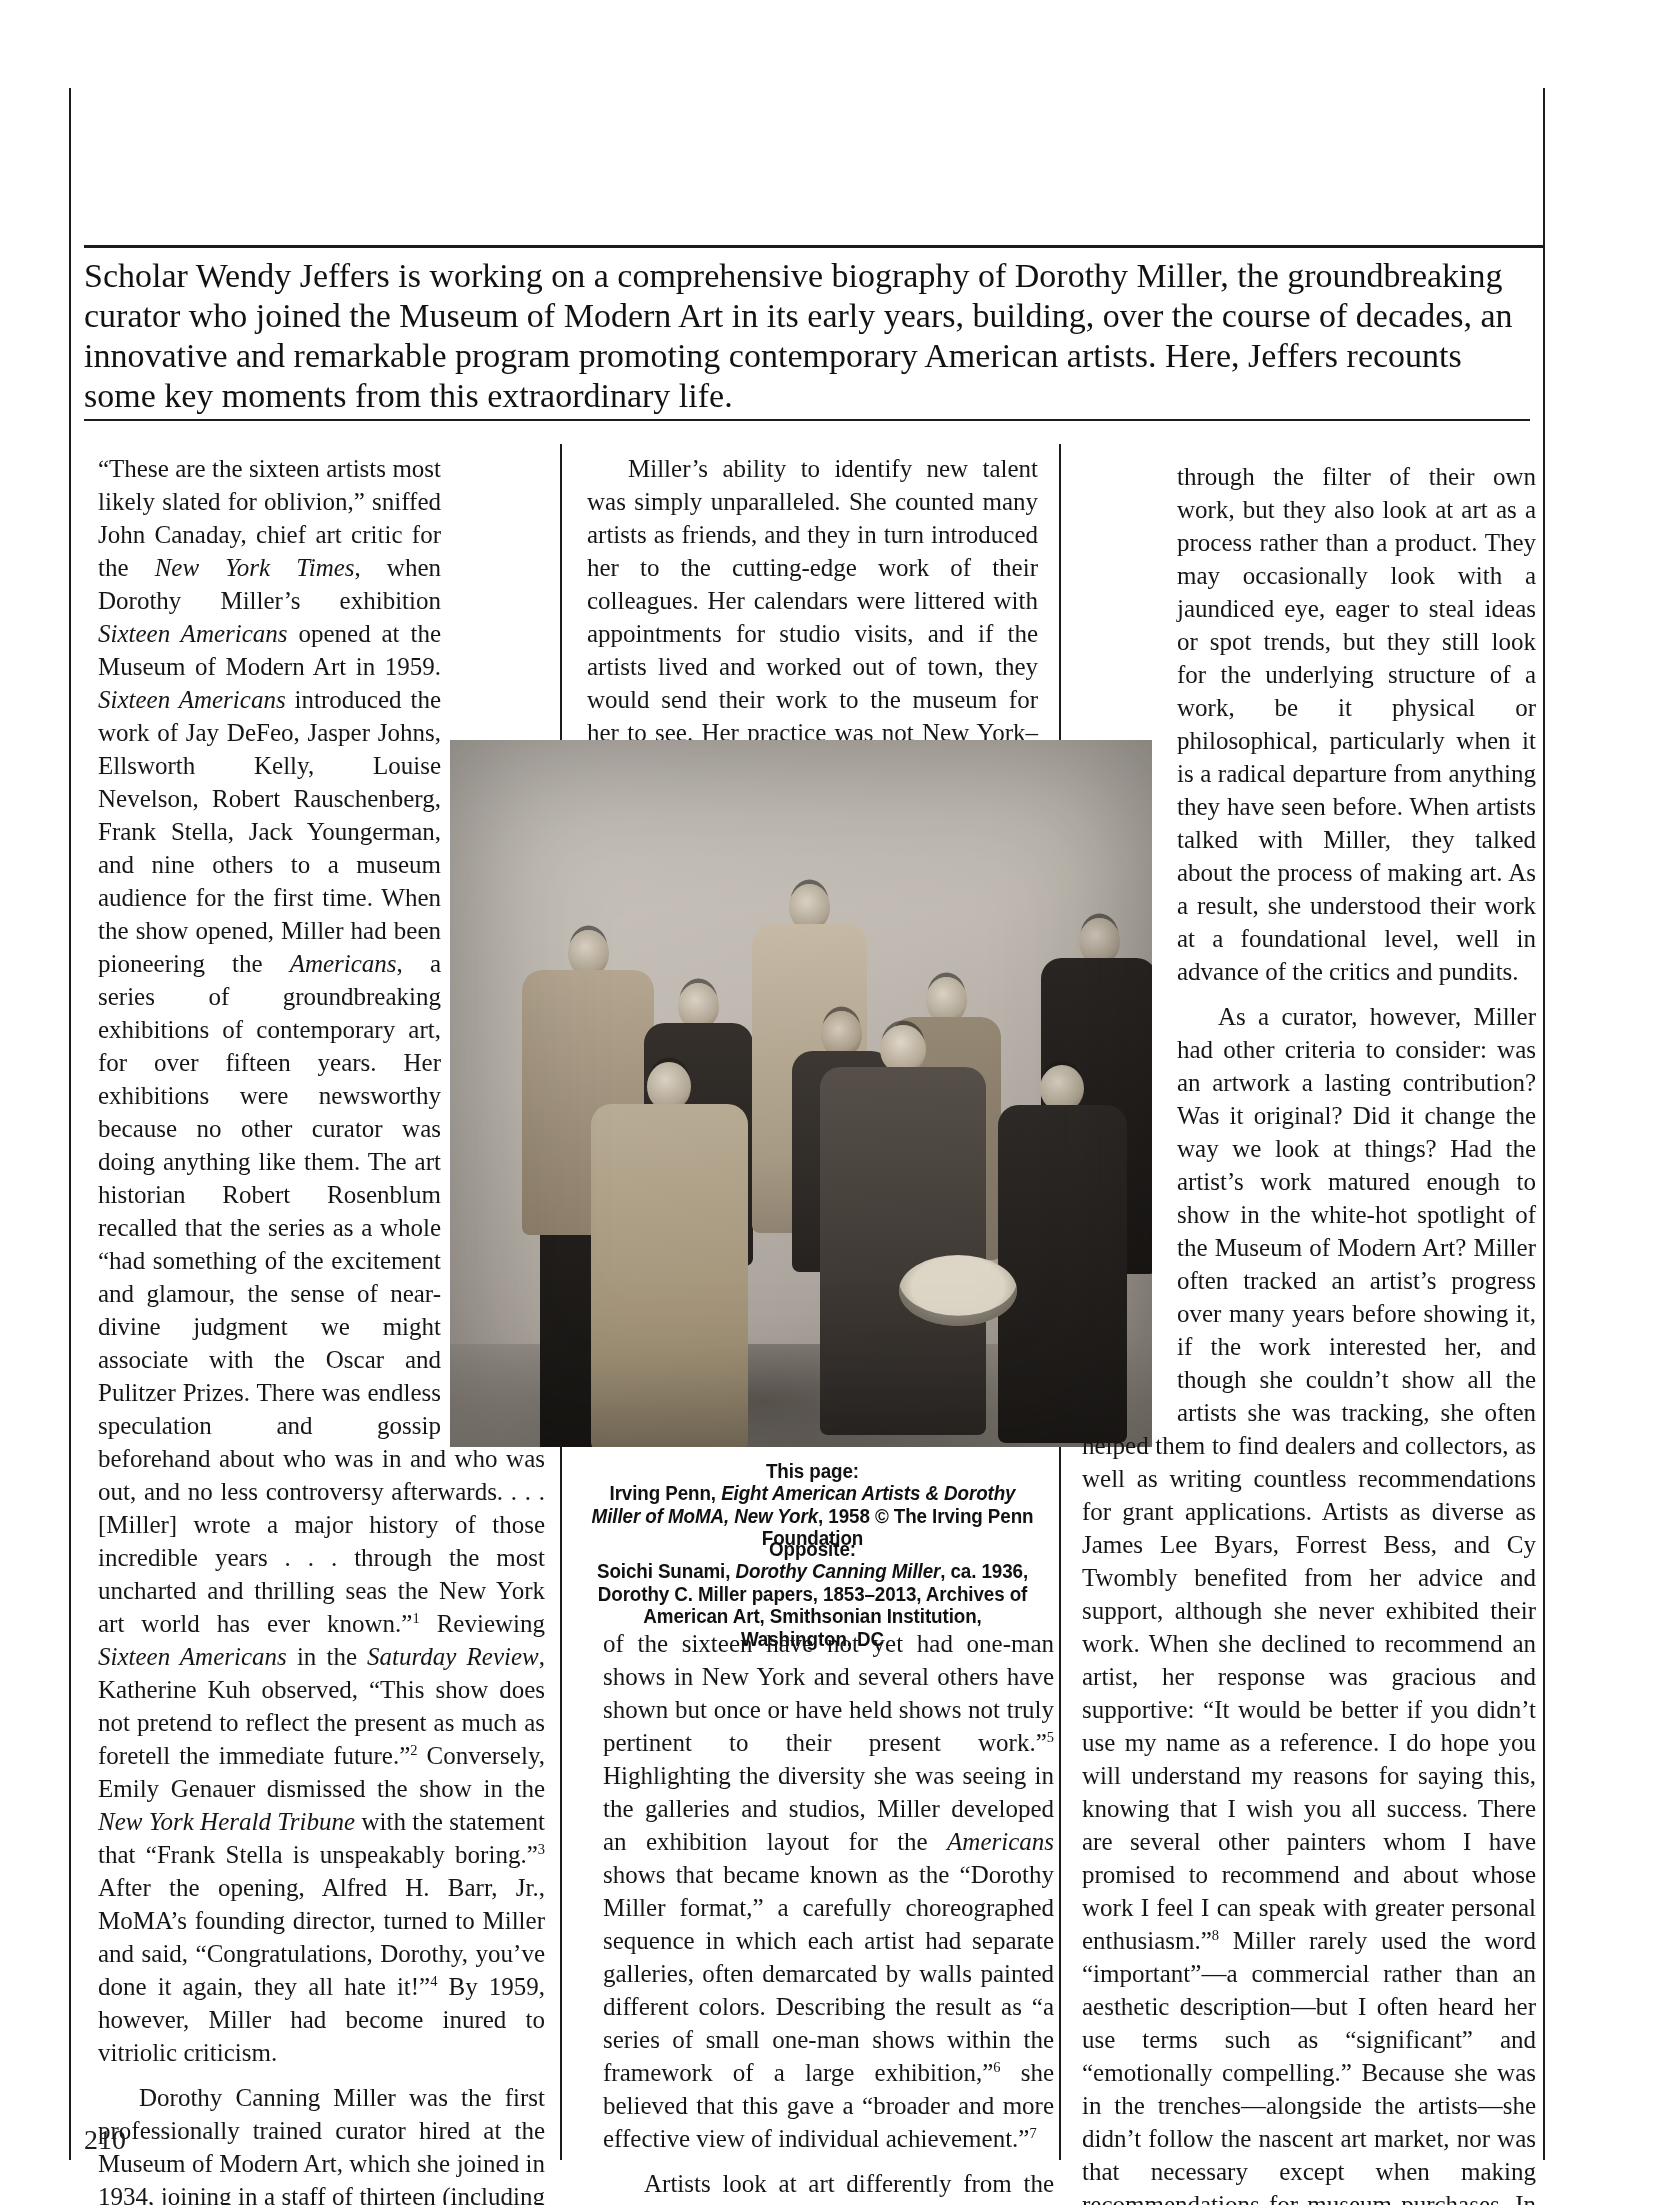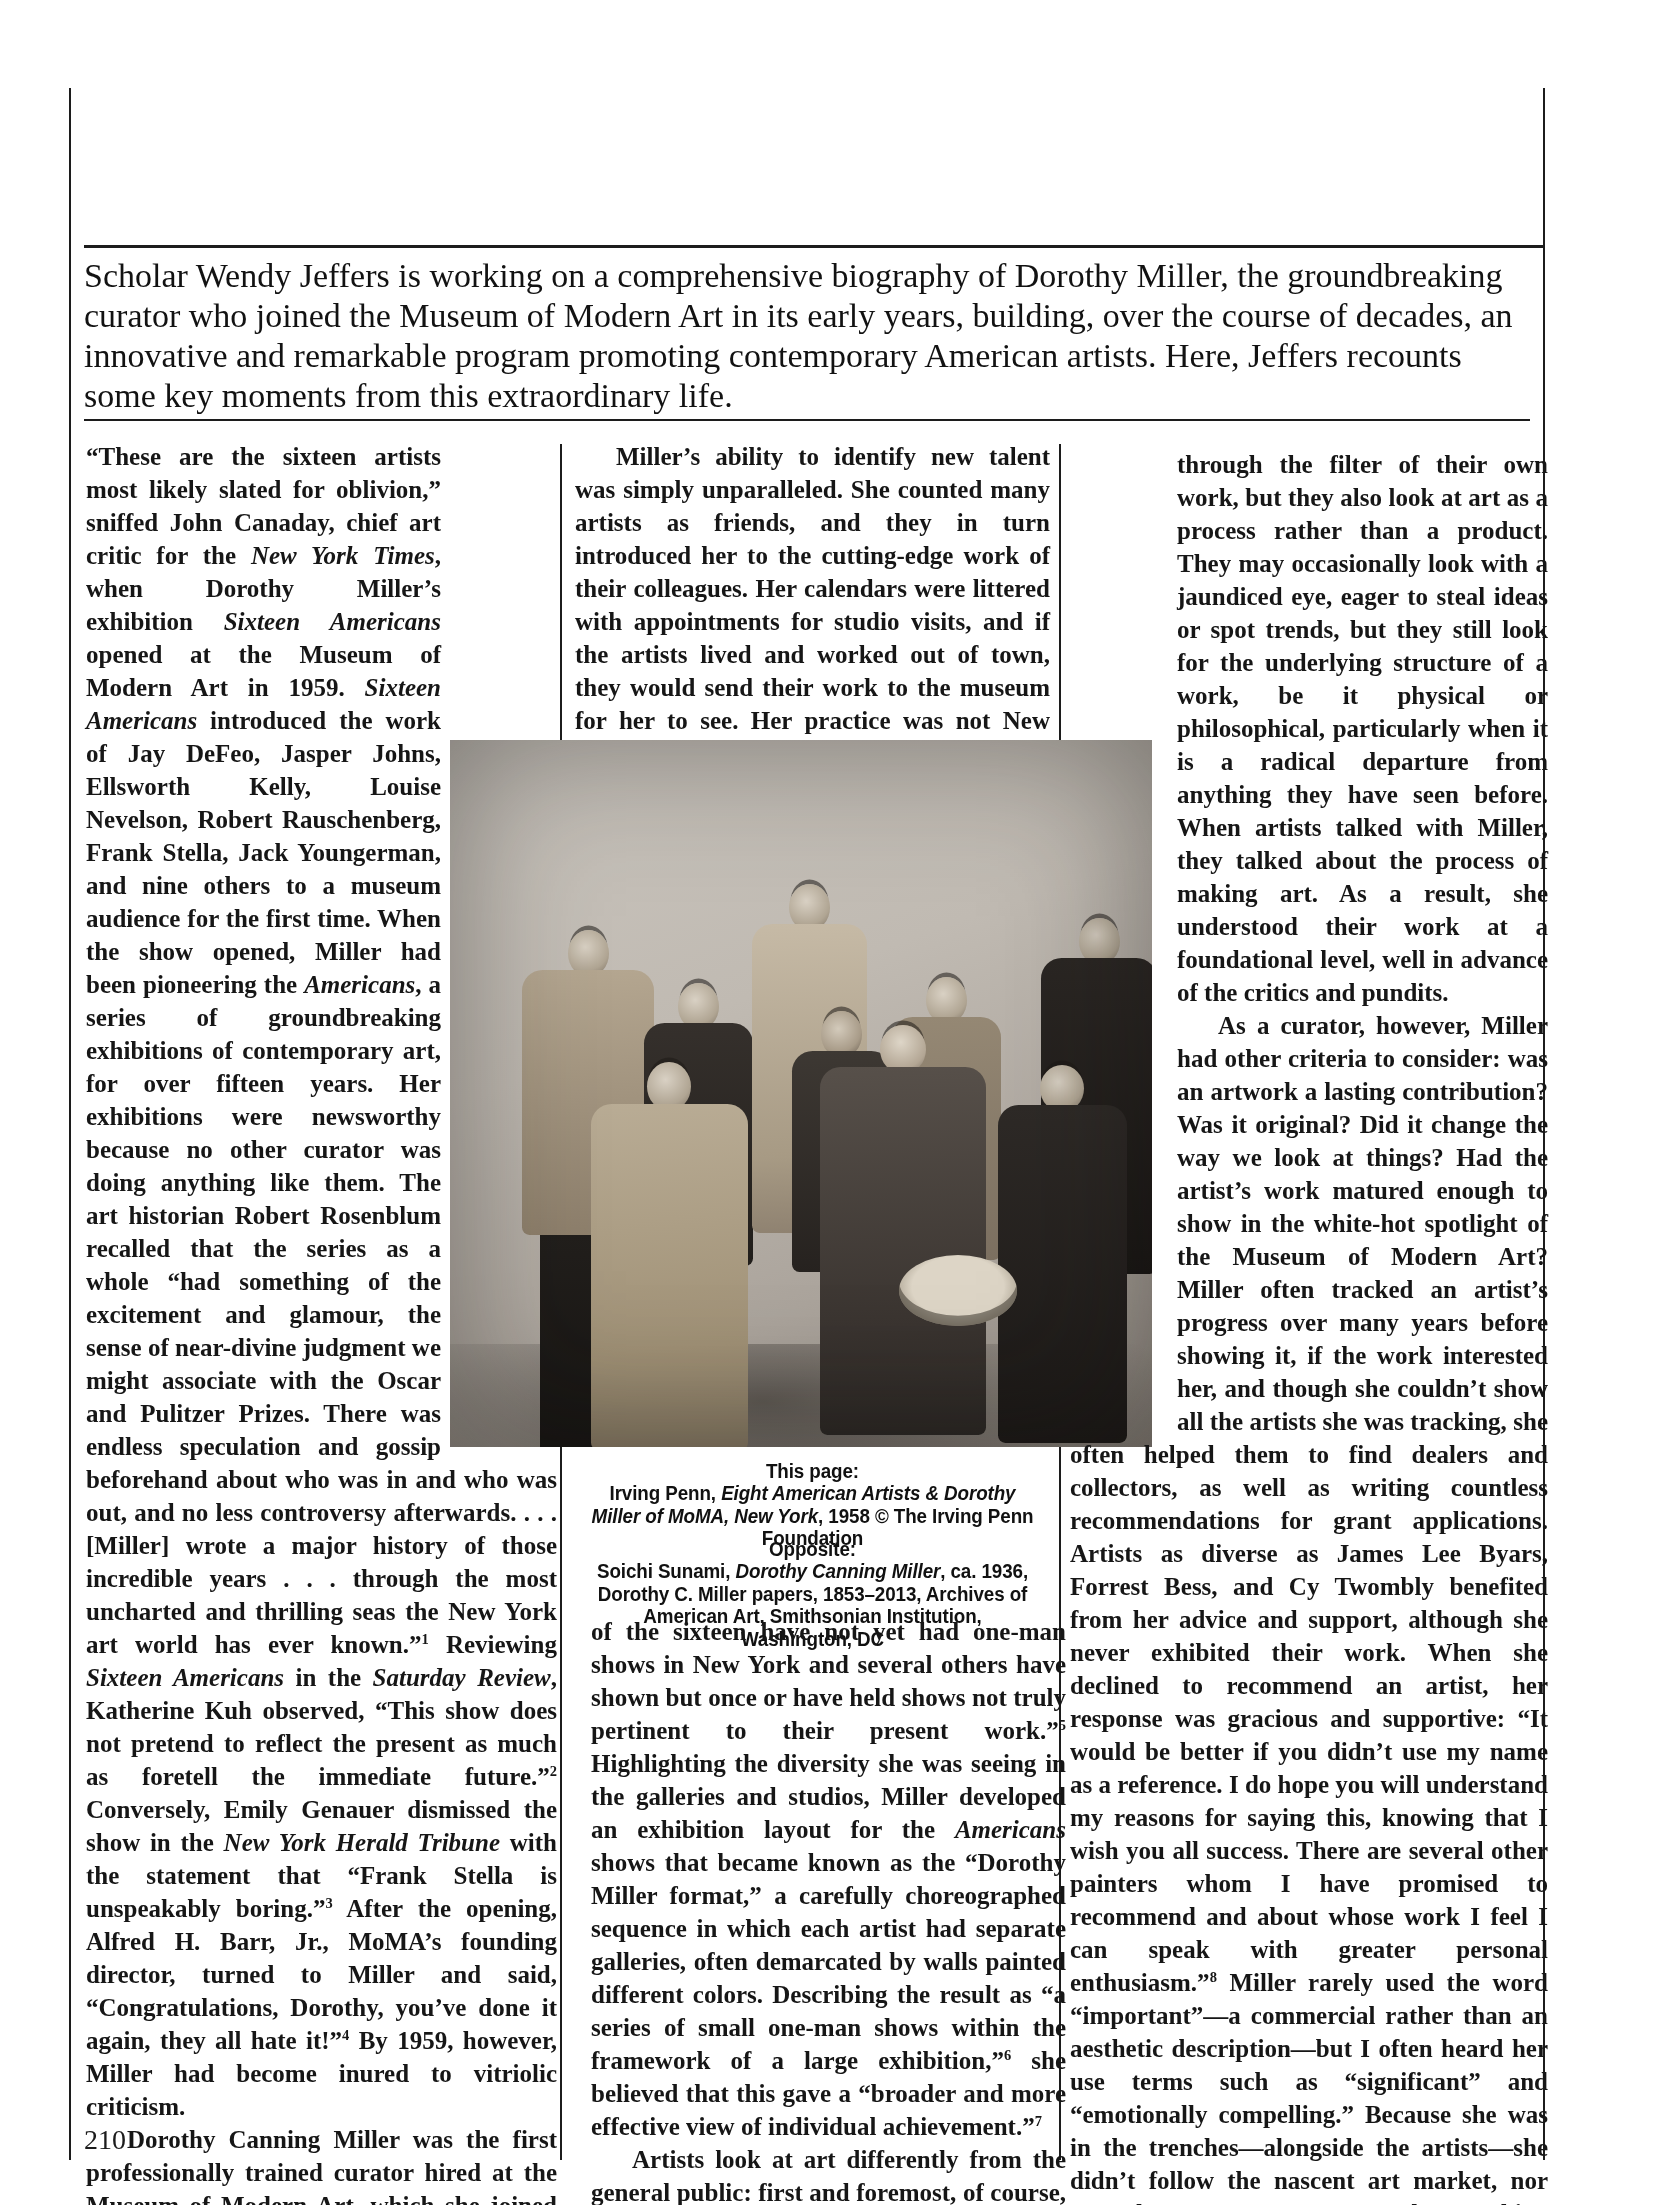--- a/index.html
+++ b/index.html
@@ -12,21 +12,21 @@
   .headline-inner{display:block;white-space:nowrap;font-family:"Liberation Sans",sans-serif;
         font-weight:bold;font-size:216px;line-height:1;letter-spacing:-3.7px;
         transform:scaleX(0.385);transform-origin:left top;}
   .hl-gray{color:#97979a;}
   .hl-black{color:#0d0d0d;}
   
   .intro{position:absolute;left:84px;top:256px;width:1456px;
          font-size:34px;line-height:40px;color:#121212;text-align:left;}
   
   .col{position:absolute;font-size:25px;line-height:33px;text-align:justify;color:#161616;}
-  .col p{margin:0;font-weight:bold;}
+  .col p{margin:12px;}
   .col p.ind{text-indent:41px;}
   .col sup{font-size:58%;line-height:0;vertical-align:super;}
   #col1{left:86px;top:440px;width:471px;height:1684px;}
   #col2top{left:575px;top:440px;width:475px;height:324px;}
   #col2bottom{left:591px;top:1615px;width:475px;height:544px;}
   #col3{left:1070px;top:448px;width:478px;height:1684px;}
   .wrap-spacer-r{float:right;width:116px;height:707px;margin-top:294px;}
   .wrap-spacer-l{float:left;width:107px;height:682px;margin-top:296px;}
   
   .caption{position:absolute;left:575px;width:475px;text-align:center;

